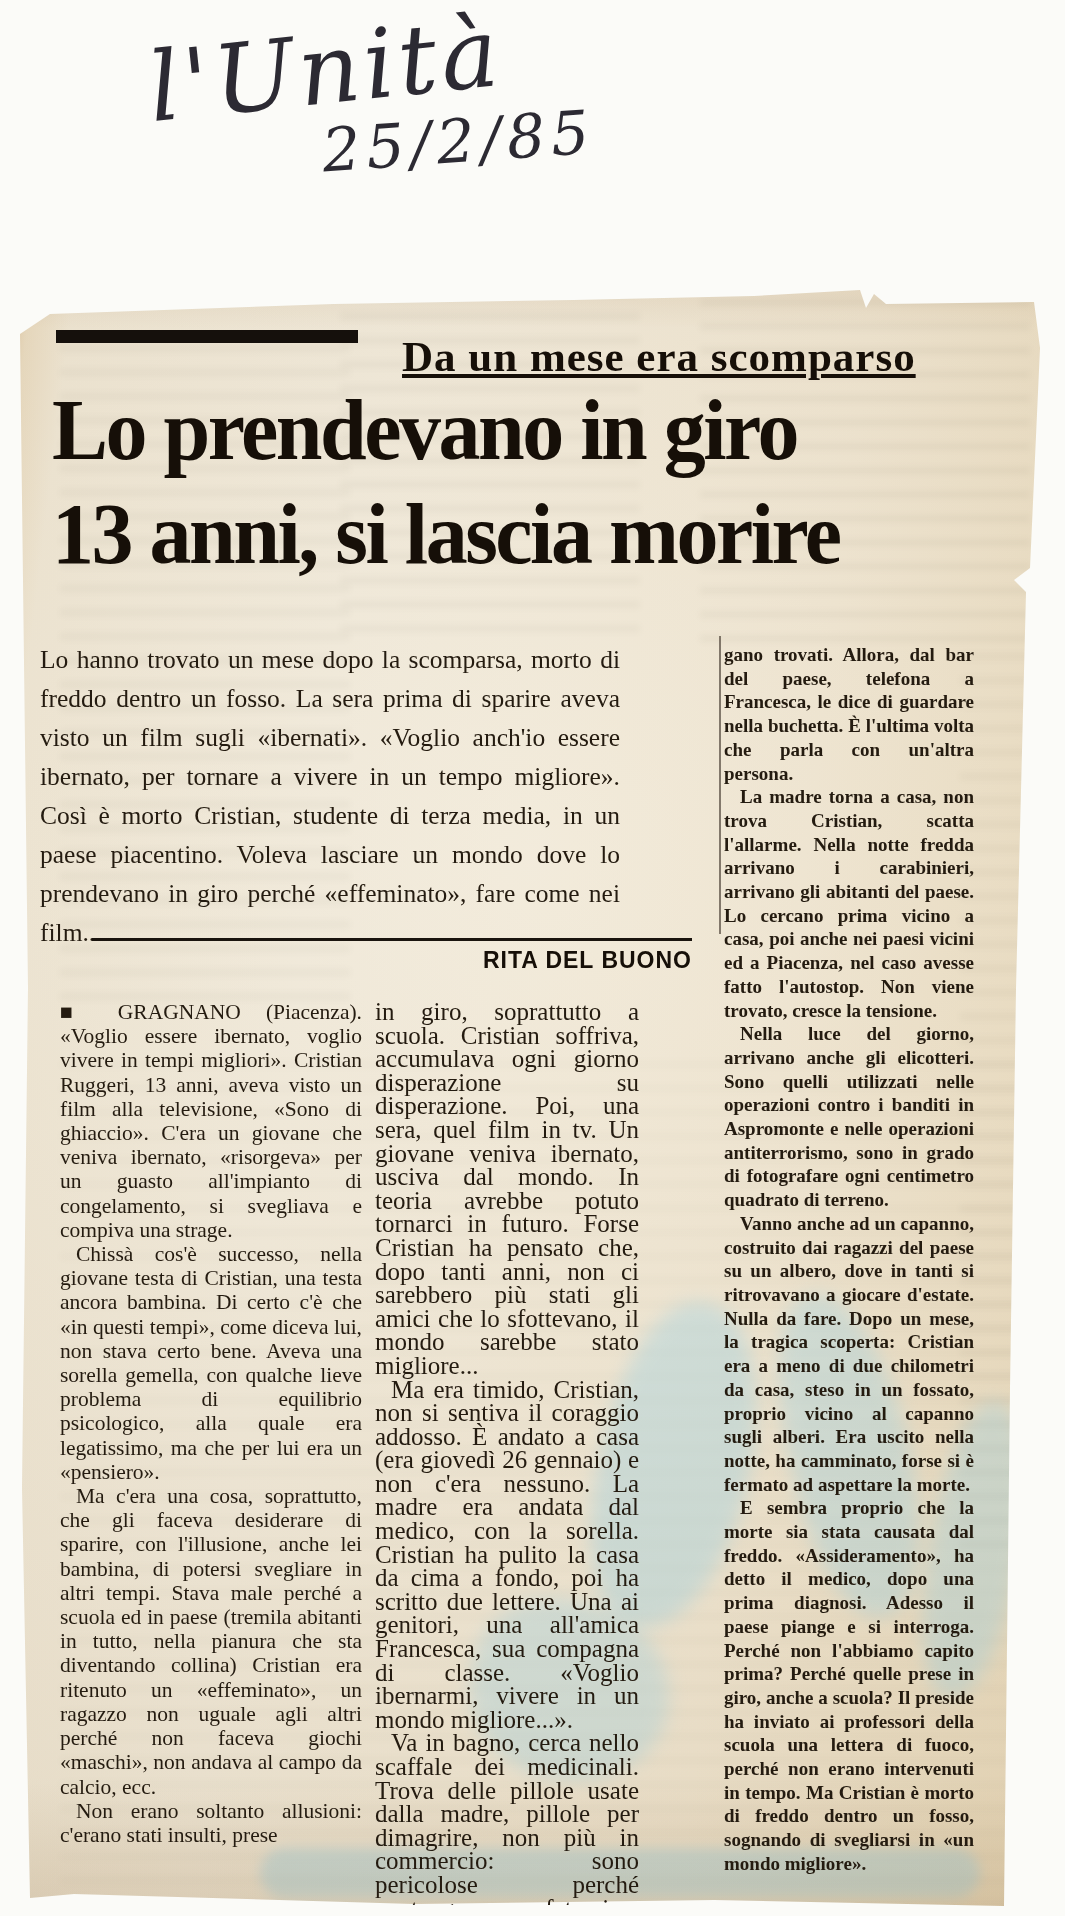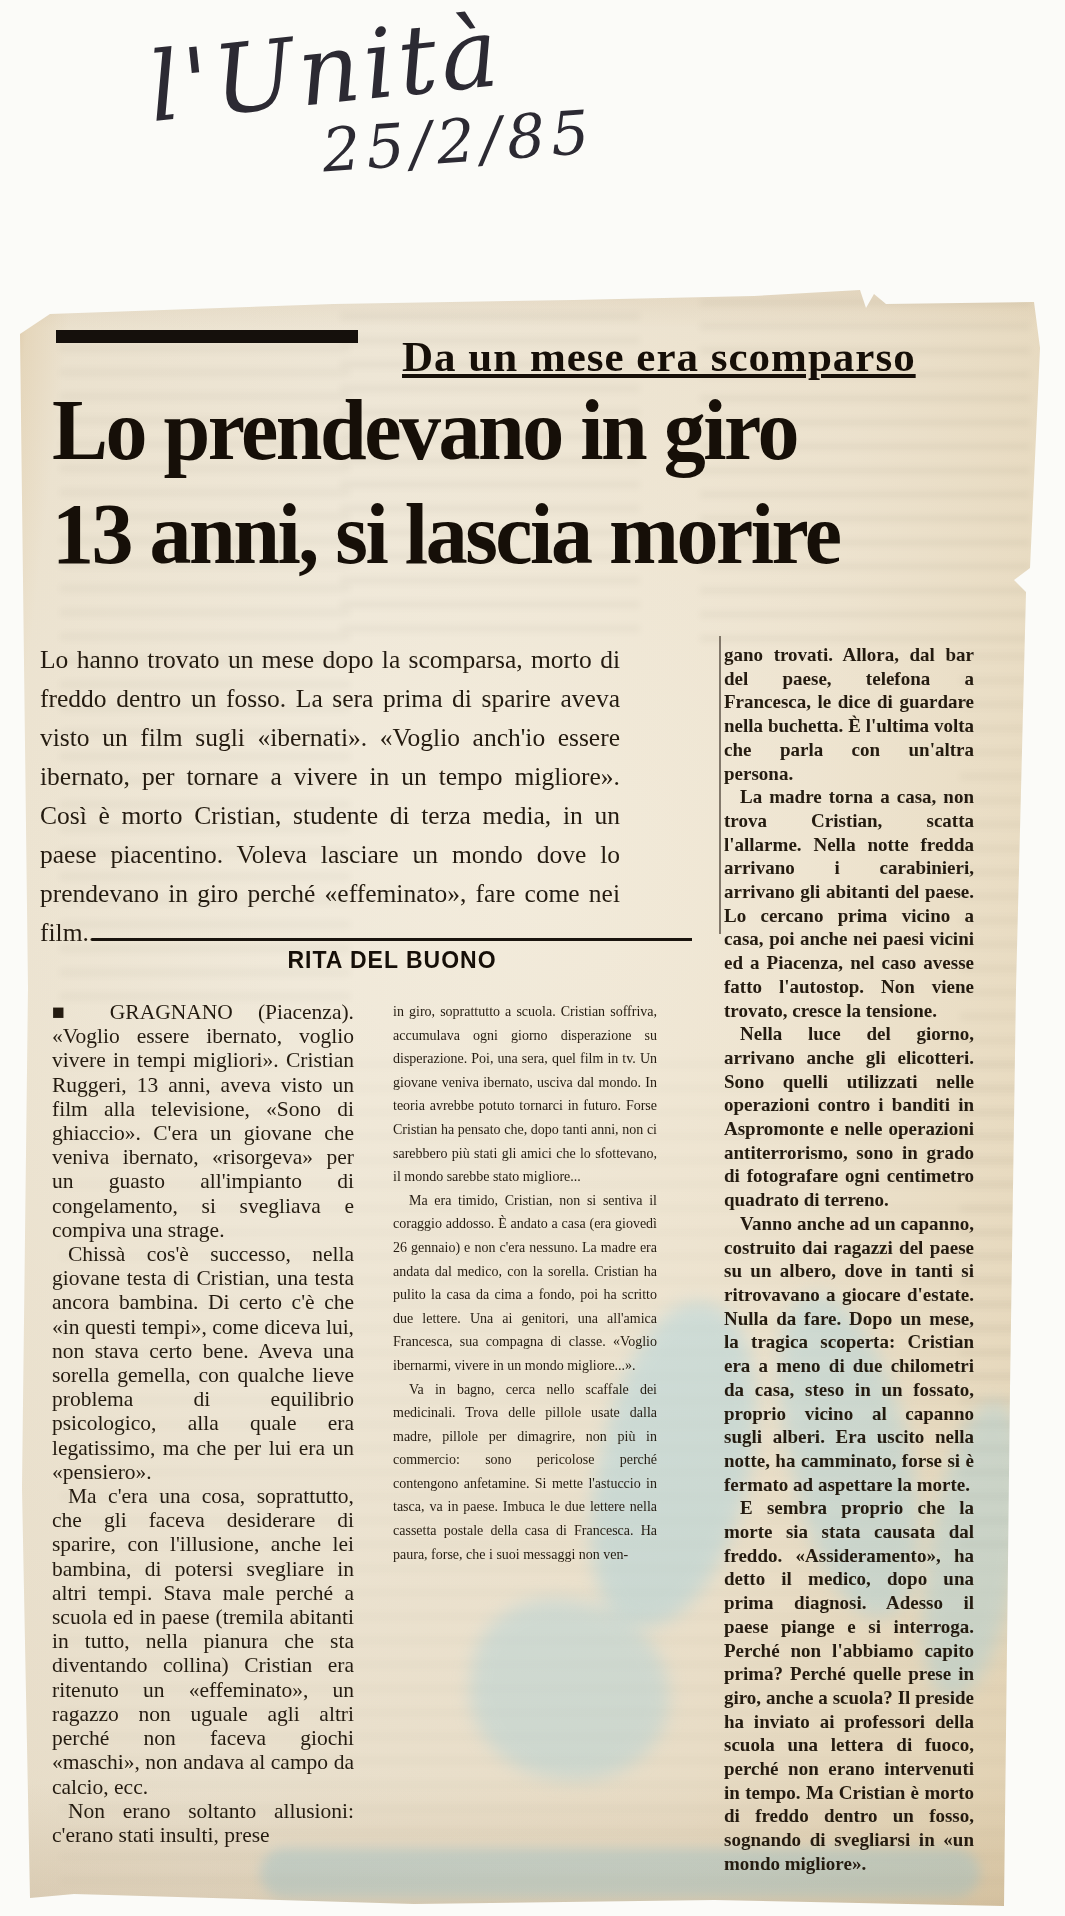--- a/index.html
+++ b/index.html
@@ -43,33 +43,33 @@
     font-weight:700;font-size:84px;letter-spacing:-2.5px;color:var(--color-headline_ink,#160f08);
     transform:scaleY(1.04);transform-origin:left top;
   }
   .hl1{top:386px;} .hl2{top:490px;}
   .lead{
     position:absolute;left:40px;top:640px;width:580px;z-index:3;margin:0;
     font-size:25.5px;line-height:39px;text-align:justify;color:var(--color-ink,#241b10);
   }
   .byline-rule{position:absolute;left:92px;top:938px;width:600px;height:3px;background:#1a140e;z-index:3;}
   .byline{
-    position:absolute;left:92px;top:947px;width:600px;text-align:center;z-index:3;
+    position:absolute;left:92px;top:947px;width:600px;text-align:right;z-index:3;
     font-family:"Liberation Sans",sans-serif;font-weight:700;font-size:23px;letter-spacing:1px;
     color:var(--color-headline_ink,#160f08);
   }
   .col-rule{position:absolute;left:719px;top:636px;width:2px;height:298px;background:rgba(40,30,20,.55);z-index:3;}
   .col{
     position:absolute;z-index:3;overflow:hidden;text-align:justify;
     color:var(--color-ink,#241b10);
   }
   .col p{margin:0;text-indent:16px;}
   .col p:first-child{text-indent:0;}
-  .col1{left:52px;top:1000px;width:302px;height:905px;font-size:21.5px;line-height:24.2px;}
-  .col2{left:393px;top:1000px;width:264px;height:905px;font-size:14px;line-height:23.6px;}
+  .col1{left:60px;top:1000px;width:302px;height:905px;font-size:21.5px;line-height:24.2px;}
+  .col2{left:375px;top:1000px;width:264px;height:905px;font-size:25px;line-height:23.6px;}
   .col3{left:724px;top:643px;width:250px;height:1262px;font-size:19px;line-height:23.7px;font-weight:bold;}
 </style>
 </head>
 <body>
 
 <div class="hand hand-pub">l'Unità</div>
 <div class="hand hand-date">25/2/85</div>
 
 <div class="clipping">
   <div class="ghost-lines" style="left:46px;top:52px;width:290px;height:660px;opacity:.10;"></div>

